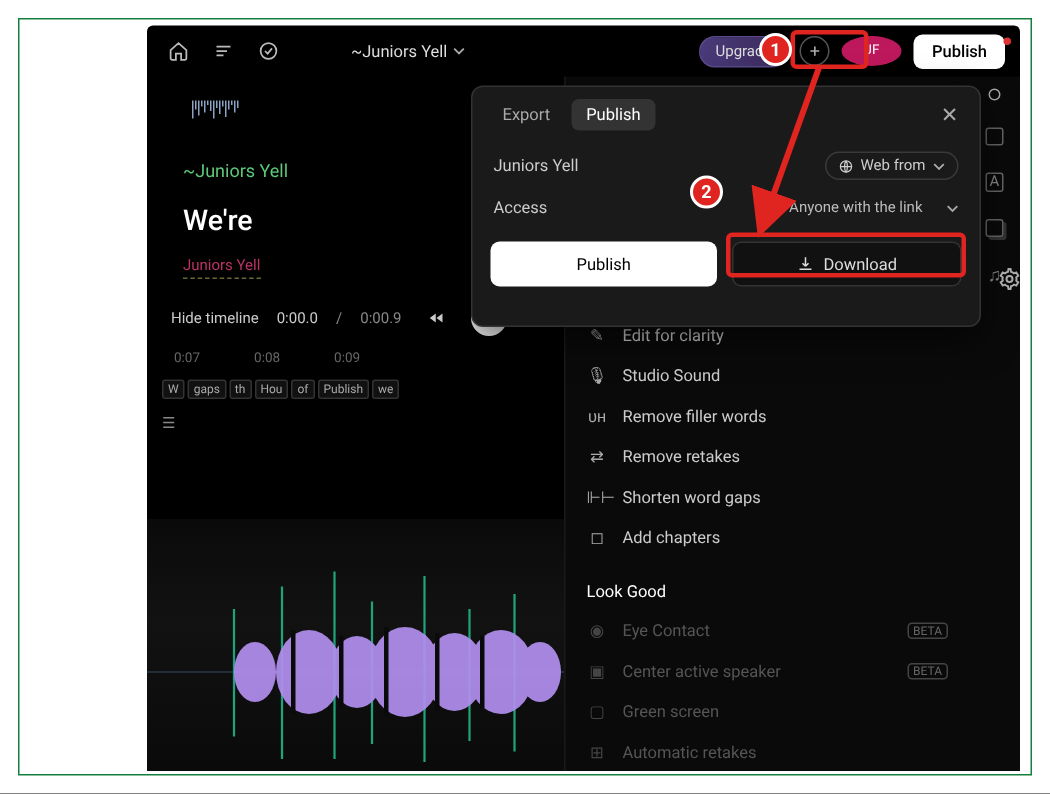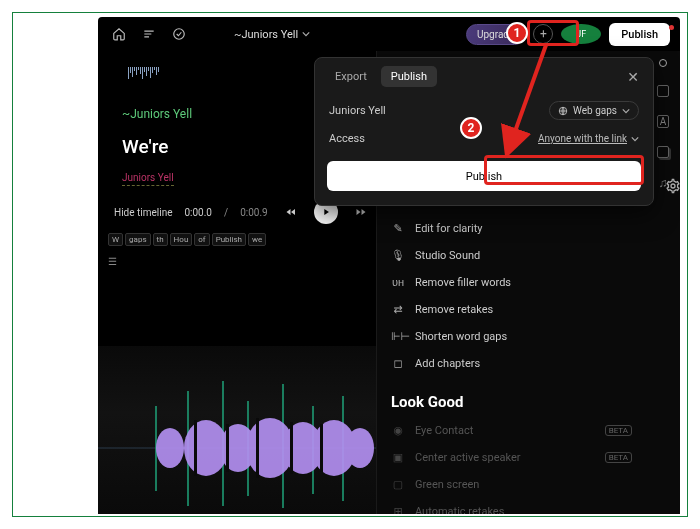--- a/index.html
+++ b/index.html
@@ -7,21 +7,21 @@
   .frame{width:676px;height:505px;background:#fff;border:1px solid #15803d;position:relative;overflow:hidden;}
   .app{position:absolute;left:85px;top:4px;width:582px;height:497px;background:#000;border-radius:4px 4px 0 0;color:#ccc;font-size:11px;overflow:hidden;}
   
   .topbar{height:34px;display:flex;align-items:center;padding:0 10px;gap:8px;}
   .ico{width:22px;height:22px;display:flex;align-items:center;justify-content:center;border-radius:4px;color:#bbb;}
   .proj-title{flex:0 0 auto;margin-left:36px;color:#ddd;font-size:11px;display:flex;align-items:center;gap:4px;}
   .spacer{flex:1;}
   .pill{padding:4px 10px;border-radius:12px;font-size:10px;}
   .upgrade{background:linear-gradient(90deg,#4a3a7a,#3a2a5a);border:1px solid #5a4a8a;color:#ddd;}
   .plus{width:20px;height:20px;border-radius:50%;border:1px solid #555;display:flex;align-items:center;justify-content:center;font-size:12px;color:#aaa;}
-  .avatar{width:40px;height:20px;border-radius:50%;background:#15803d;color:#fff;font-size:9px;display:flex;align-items:center;justify-content:center;}
+  .avatar{width:40px;height:20px;border-radius:50%;background:#be185d;color:#fff;font-size:9px;display:flex;align-items:center;justify-content:center;}
   .publish-btn{background:#fff;color:#000;border-radius:6px;padding:5px 12px;font-size:11px;font-weight:500;}
   .red-dot{position:absolute;right:6px;top:8px;width:5px;height:5px;background:#d33;border-radius:50%;}
   
   .callout{position:absolute;border:3px solid #e0241f;border-radius:4px;pointer-events:none;z-index:40;}
   .num-badge{position:absolute;width:22px;height:22px;border-radius:50%;background:#e0241f;color:#fff;border:2px solid #fff;display:flex;align-items:center;justify-content:center;font-weight:700;font-size:12px;z-index:50;}
   .arrow{position:absolute;z-index:45;}
   
   .body{position:absolute;top:34px;left:0;right:0;bottom:0;display:flex;}
   .left{width:278px;padding:4px 0 0 0;position:relative;}
   .wave-mini{height:30px;margin:4px 30px 0 30px;position:relative;}
@@ -35,38 +35,38 @@
   .pbtn{width:22px;height:22px;border-radius:50%;display:flex;align-items:center;justify-content:center;color:#ccc;}
   .pbtn.play{background:#fff;color:#000;width:24px;height:24px;}
   .timeline-head{display:flex;gap:36px;font-size:9px;color:#666;margin:10px 0 0 18px;}
   .word-track{margin:6px 0 0 10px;height:18px;display:flex;gap:2px;font-size:8px;color:#aaa;align-items:center;}
   .word-track span{border:1px solid #333;border-radius:2px;padding:1px 3px;background:#111;}
   .eq-ico{margin:8px 0 0 10px;color:#888;font-size:10px;}
   .wave-main{position:absolute;left:0;bottom:0;width:100%;height:168px;background:linear-gradient(#0a0a0a,#121212 40%,#0a0a0a);overflow:hidden;}
   
   .right{flex:1;background:#0a0a0a;border-left:1px solid #1a1a1a;display:flex;}
   .rcol{flex:1;padding:8px 0 0 0;overflow:hidden;}
-  .section-h{color:#fff;font-size:15px;font-weight:700;padding:6px 14px;}
+  .section-h{color:#fff;font-size:11px;font-weight:400;padding:6px 14px;}
   .ritem{display:flex;align-items:center;gap:10px;padding:7px 14px;color:#ccc;font-size:11px;}
   .ritem .ri-ico{width:14px;text-align:center;color:#aaa;font-size:11px;}
   .ritem.dim{color:#555;}
   .ritem.dim .ri-ico{color:#444;}
   .beta{font-size:8px;border:1px solid #444;border-radius:3px;padding:0 3px;color:#666;margin-left:auto;}
   .rside{width:34px;display:flex;flex-direction:column;align-items:center;gap:18px;padding-top:8px;color:#888;}
   .rside .dot{width:8px;height:8px;border:1.5px solid #aaa;border-radius:50%;}
   .rside .sq{width:12px;height:12px;border:1px solid #666;border-radius:2px;position:relative;}
   
-  .popover{position:absolute;left:216px;top:40px;width:340px;background:#1a1a1a;border:1px solid #333;border-radius:8px;box-shadow:0 8px 24px rgba(0,0,0,.6);z-index:30;padding-bottom:12px;}
+  .popover{position:absolute;left:216px;top:40px;width:340px;background:#1a1a1a;border:1px solid #333;border-radius:8px;box-shadow:0 8px 24px rgba(0,0,0,.6);z-index:30;padding-bottom:24px;}
   .pv-tabs{display:flex;align-items:center;padding:8px 10px;gap:4px;}
   .pv-tab{padding:4px 10px;border-radius:5px;font-size:11px;color:#aaa;}
   .pv-tab.active{background:#333;color:#fff;}
   .pv-close{margin-left:auto;color:#aaa;font-size:14px;width:20px;height:20px;display:flex;align-items:center;justify-content:center;}
   .pv-row{display:flex;align-items:center;justify-content:space-between;padding:6px 14px;font-size:11px;color:#ccc;}
   .pv-link{display:flex;align-items:center;gap:5px;border:1px solid #3a3a3a;border-radius:12px;padding:3px 8px;font-size:10px;color:#ccc;}
-  .pv-select{font-size:10px;color:#bbb;display:flex;align-items:center;gap:4px;text-decoration:underline;}
+  .pv-select{font-size:10px;color:#bbb;display:flex;align-items:center;gap:16px;}
   .pv-actions{display:flex;gap:10px;padding:10px 12px 2px 12px;}
   .pv-btn{flex:1;height:30px;border-radius:6px;display:flex;align-items:center;justify-content:center;gap:6px;font-size:11px;}
   .pv-btn.white{background:#fff;color:#000;}
   .pv-btn.dark{background:#111;border:1px solid #333;color:#ddd;}
   .gear{position:absolute;right:-28px;top:120px;color:#aaa;}
   svg{display:block;}
 </style>
 </head>
 <body>
 
@@ -148,20 +148,25 @@
                 <path d="M8 5v14l11-7z"></path>
               </svg>
             </div>
           <div class="pbtn">
               <svg width="12" height="12" viewBox="0 0 24 24" fill="#ccc">
                 <path d="M13 6v12l8-6-8-6zM3 6v12l8-6-8-6z"></path>
               </svg>
             </div>
         </div>
 
+        <div class="timeline-head">
+          <span>0:07</span>
+          <span>0:08</span>
+          <span>0:09</span>
+        </div>
 
         <div class="word-track">
           <span>W</span>
           <span>gaps</span>
           <span>th</span>
           <span>Hou</span>
           <span>of</span>
           <span>Publish</span>
           <span>we</span>
         </div>
@@ -268,37 +273,43 @@
         <div class="pv-tab active">Publish</div>
         <div class="pv-close">✕</div>
       </div>
       <div class="pv-row">
         <span>Juniors Yell</span>
         <span class="pv-link">
           <svg width="10" height="10" viewBox="0 0 24 24" fill="none" stroke="#ccc" stroke-width="2">
               <circle cx="12" cy="12" r="9"></circle>
               <path d="M3 12h18M12 3c3 3 3 15 0 18M12 3c-3 3-3 15 0 18"></path>
             </svg>
-          <span>Web gaps</span>
+          <span>Web from</span>
           <svg width="8" height="8" viewBox="0 0 10 10">
               <path d="M1 3l4 4 4-4" stroke="#aaa" stroke-width="1.5" fill="none"></path>
             </svg>
         </span>
       </div>
       <div class="pv-row">
         <span>Access</span>
         <span class="pv-select">
           <span>Anyone with the link</span>
           <svg width="8" height="8" viewBox="0 0 10 10">
               <path d="M1 3l4 4 4-4" stroke="#aaa" stroke-width="1.5" fill="none"></path>
             </svg>
         </span>
       </div>
       <div class="pv-actions">
         <div class="pv-btn white">Publish</div>
+        <div class="pv-btn dark">
+          <svg width="12" height="12" viewBox="0 0 24 24" fill="none" stroke="#ddd" stroke-width="2">
+              <path d="M12 3v12m0 0l-4-4m4 4l4-4M4 19h16"></path>
+            </svg>
+          <span>Download</span>
+        </div>
       </div>
       <div class="gear">
         <svg width="16" height="16" viewBox="0 0 24 24" fill="none" stroke="#aaa" stroke-width="2">
             <circle cx="12" cy="12" r="3"></circle>
             <path d="M19 12a7 7 0 0 0-.2-1.7l2-1.5-2-3.4-2.3 1a7 7 0 0 0-3-1.7L13 2h-2l-.5 2.7a7 7 0 0 0-3 1.7l-2.3-1-2 3.4 2 1.5A7 7 0 0 0 5 12c0 .6.1 1.1.2 1.7l-2 1.5 2 3.4 2.3-1a7 7 0 0 0 3 1.7L11 22h2l.5-2.7a7 7 0 0 0 3-1.7l2.3 1 2-3.4-2-1.5c.1-.6.2-1.1.2-1.7z"></path>
           </svg>
       </div>
     </div>
 
     <div class="callout" style="left:429px;top:3px;width:52px;height:26px"></div>

